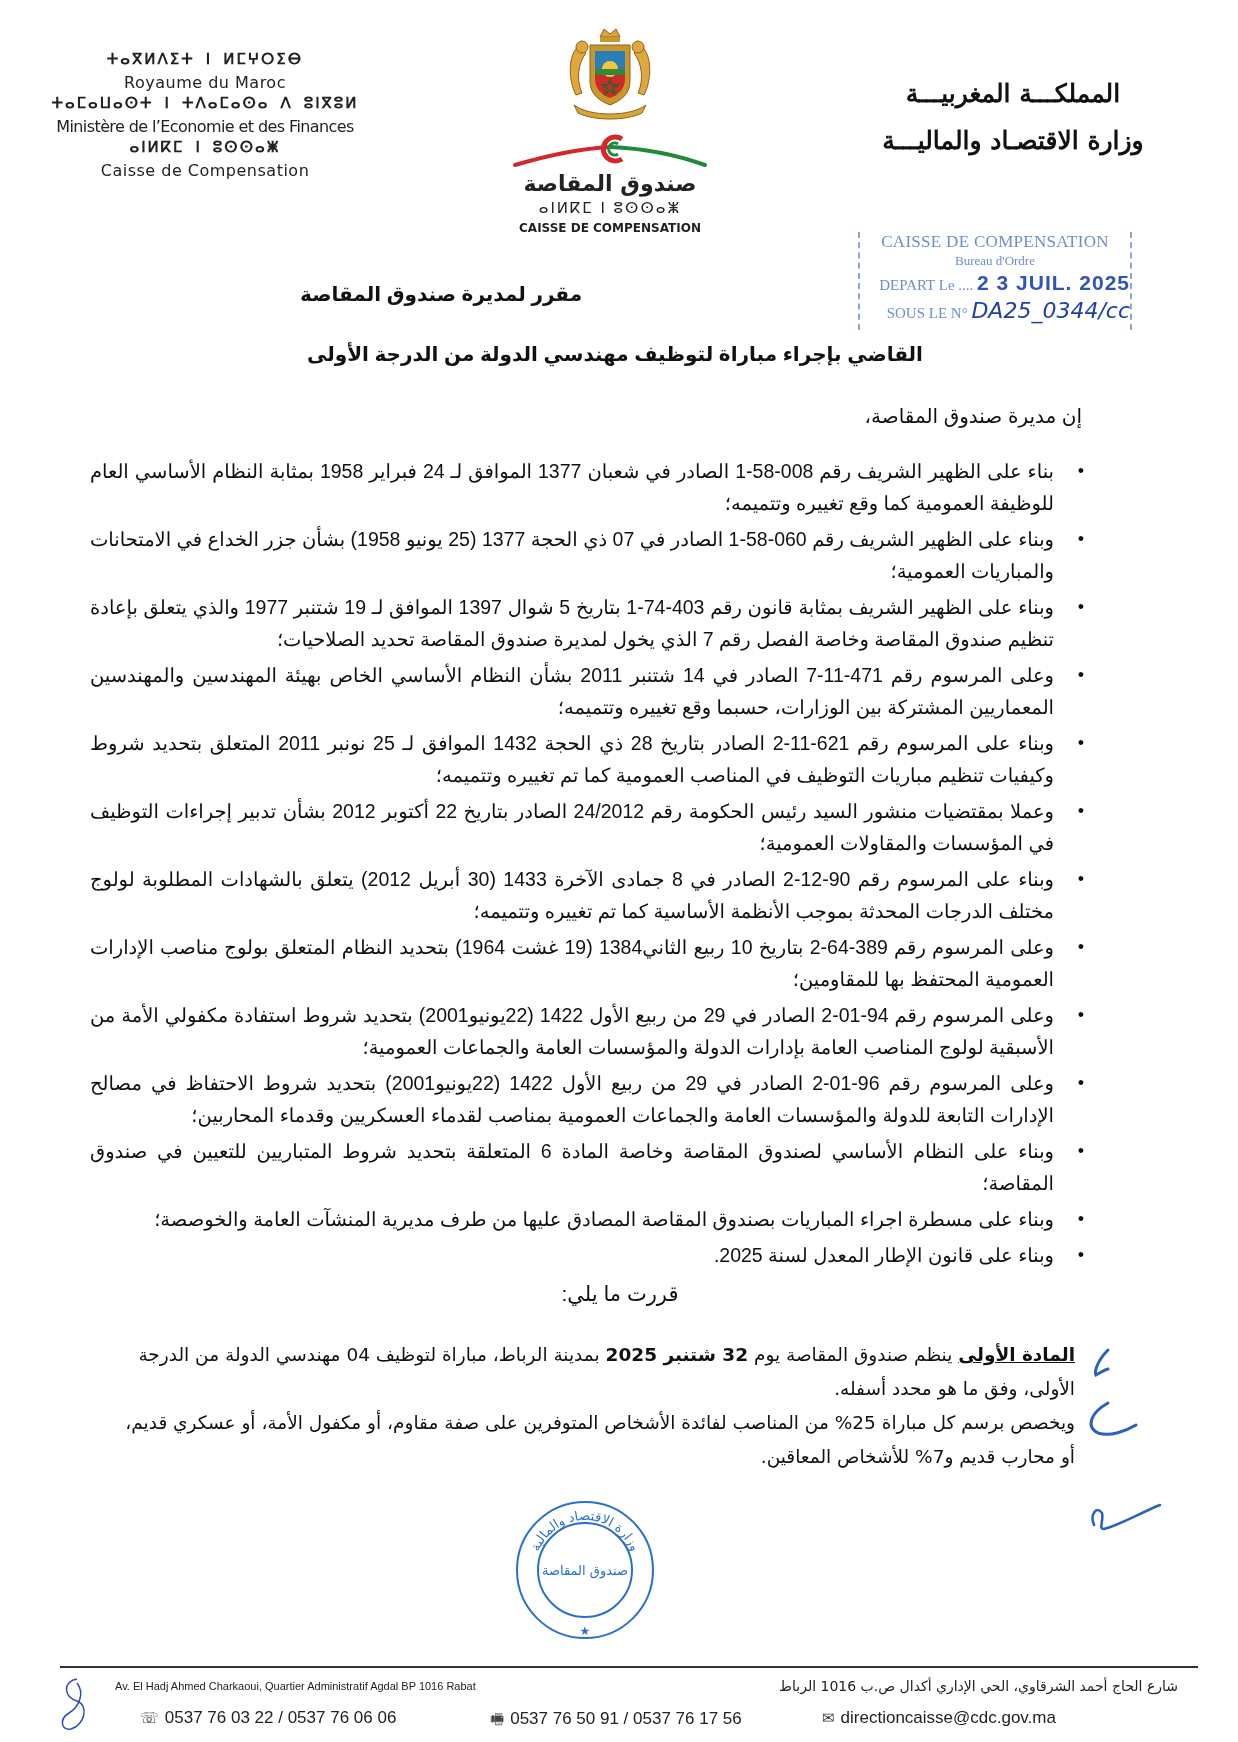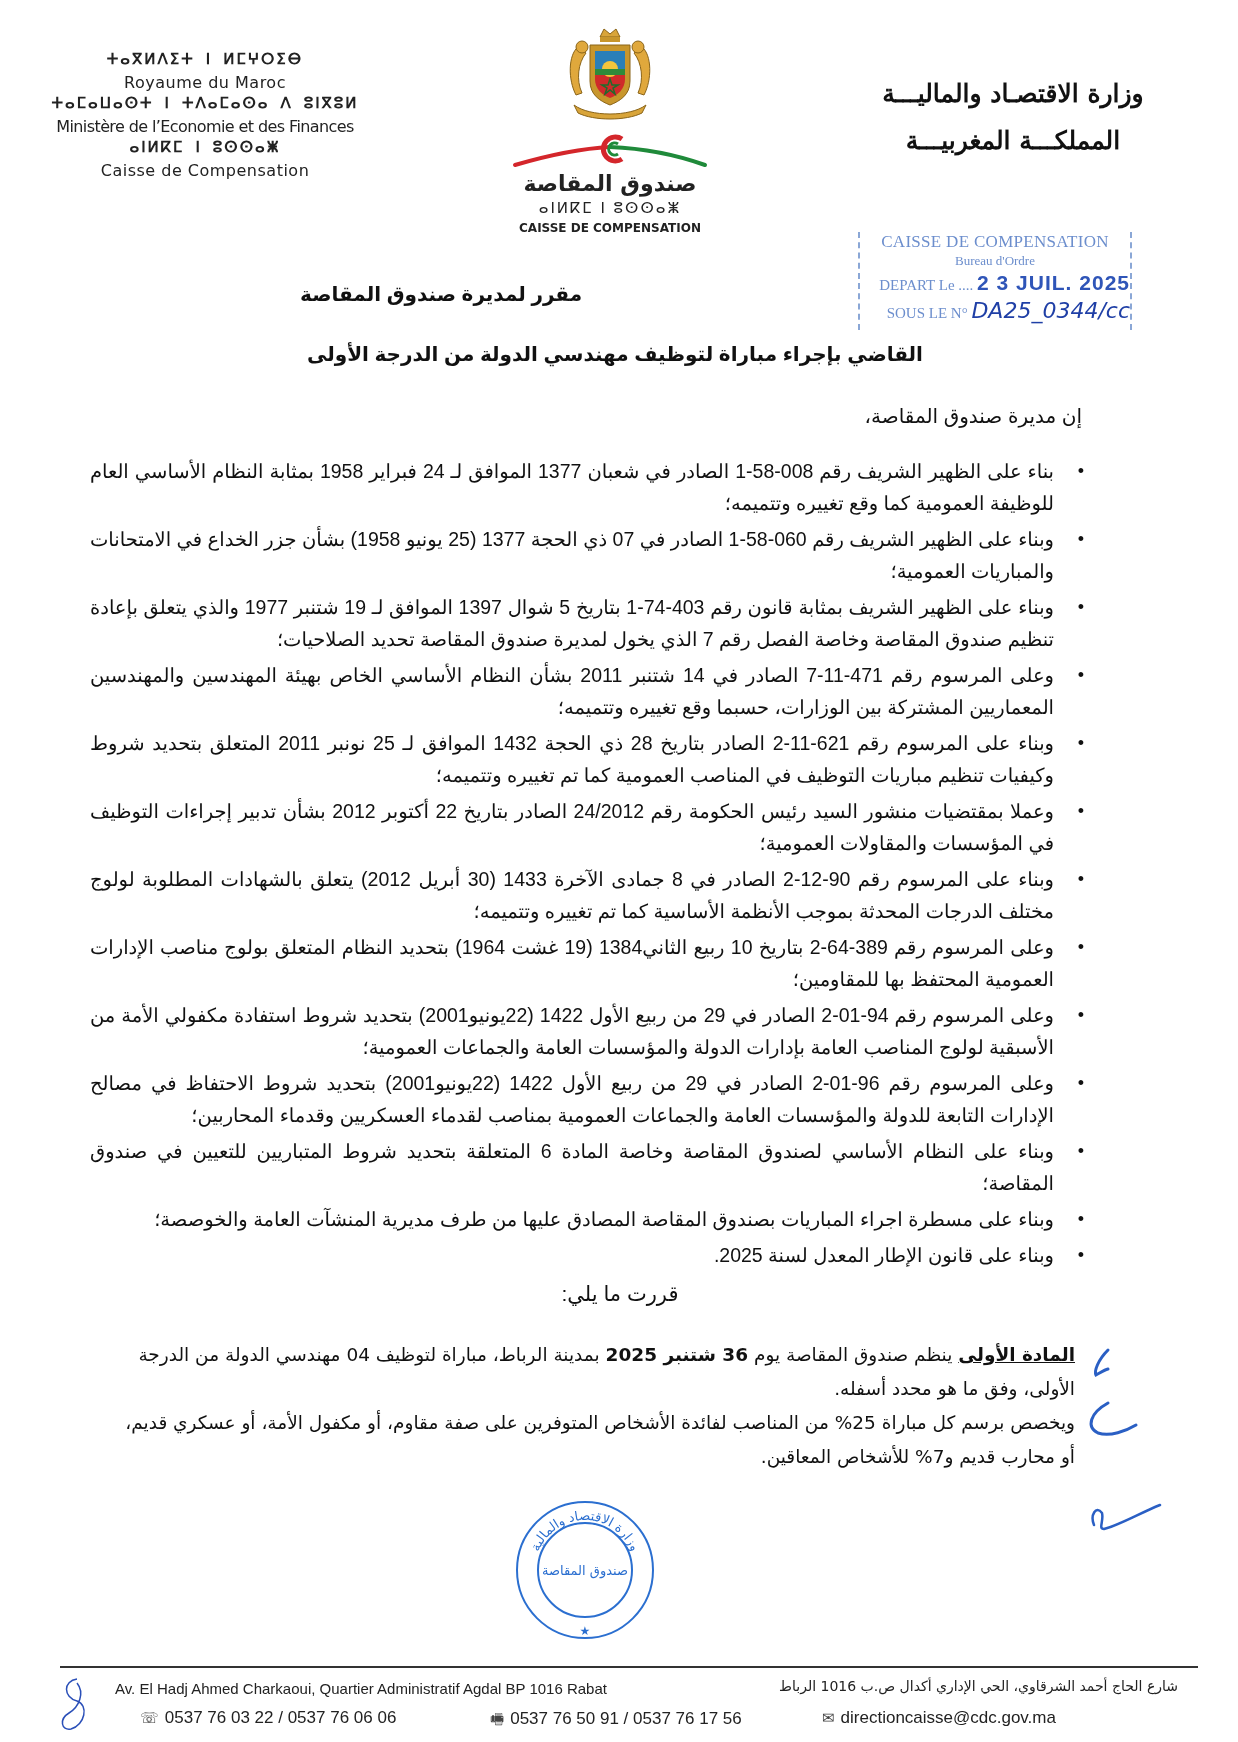--- a/index.html
+++ b/index.html
@@ -53,21 +53,21 @@
   .article .u { text-decoration: underline; font-weight: bold; }
   .article b { font-weight: bold; }
 
   .checks { left: 1080px; top: 1345px; width: 110px; height: 210px; }
 
   .seal { left: 505px; top: 1490px; width: 160px; height: 160px; }
 
   
   .footer-line { left: 60px; right: 40px; top: 1666px; height: 2px; background: #333; }
   .f-sign { left: 55px; top: 1675px; width: 40px; height: 60px; }
-  .f-fr { left: 115px; top: 1680px; font-family: "Liberation Sans", sans-serif; font-size: 15px; color: #222; }
+  .f-fr { left: 115px; top: 1680px; font-family: "Liberation Sans", sans-serif; font-size: 11px; color: #222; }
   .f-ar { right: 60px; top: 1678px; direction: rtl; font-family: "DejaVu Sans", sans-serif; font-size: 14px; color: #222; }
   .f-row { top: 1708px; font-family: "Liberation Sans", sans-serif; font-size: 17px; color: #222; }
   .f-tel { left: 140px; }
   .f-fax { left: 490px; }
   .f-mail { left: 822px; }
   .ico { display: inline-block; margin-right: 6px; font-size: 15px; color: #444; }
 </style>
 </head>
 <body>
 
@@ -101,22 +101,22 @@
     <path d="M100 16 Q150 18 195 34" stroke="#1f8a3a" stroke-width="4" fill="none" stroke-linecap="round"></path>
     <path d="M112 8 A12 12 0 1 0 112 28" stroke="#d4262b" stroke-width="5" fill="none"></path>
     <path d="M108 13 A6 6 0 1 0 108 23" stroke="#1f8a3a" stroke-width="3" fill="none"></path>
   </svg>
   <div class="logo-ar">صندوق المقاصة</div>
   <div class="logo-tif">ⴰⵏⵍⴽⵎ ⵏ ⵓⵙⵙⴰⵥ</div>
   <div class="logo-fr">CAISSE DE COMPENSATION</div>
 </div>
 
 <div class="abs hdr-right">
+  <div>المملكـــة المغربيـــة</div>
   <div>وزارة الاقتصـاد والماليـــة</div>
-  <div>المملكـــة المغربيـــة</div>
 </div>
 
 <div class="abs stamp">
   <div class="l1">CAISSE DE COMPENSATION</div>
   <div class="l2">Bureau d'Ordre</div>
   <div class="l3">
     <span>DEPART Le ....</span>
     <span class="date">2 3 JUIL. 2025</span>
   </div>
   <div class="l4">
@@ -146,21 +146,21 @@
     <li><span class="bul">•</span><span>وبناء على قانون الإطار المعدل لسنة 2025.</span></li>
   </ul>
 </div>
 
 <div class="abs decide">قررت ما يلي:</div>
 
 <div class="abs article">
   <p>
     <span class="u">المادة الأولى</span>
     <span>ينظم صندوق المقاصة يوم</span>
-    <b>36 شتنبر 2025</b>
+    <b>32 شتنبر 2025</b>
     <span>بمدينة الرباط، مباراة لتوظيف</span>
     <span>04</span>
     <span>مهندسي الدولة من الدرجة الأولى، وفق ما هو محدد أسفله.</span>
   </p>
   <p>ويخصص برسم كل مباراة 25% من المناصب لفائدة الأشخاص المتوفرين على صفة مقاوم، أو مكفول الأمة، أو عسكري قديم، أو محارب قديم و7% للأشخاص المعاقين.</p>
 </div>
 
 <svg class="abs checks" viewBox="0 0 110 210">
   <path d="M28 5 C18 15 14 26 16 30 C20 28 24 25 28 24" stroke="#2a5fc4" stroke-width="3" fill="none" stroke-linecap="round"></path>
   <path d="M28 58 C10 68 6 82 18 88 C30 92 46 86 56 80" stroke="#2a5fc4" stroke-width="3" fill="none" stroke-linecap="round"></path>

